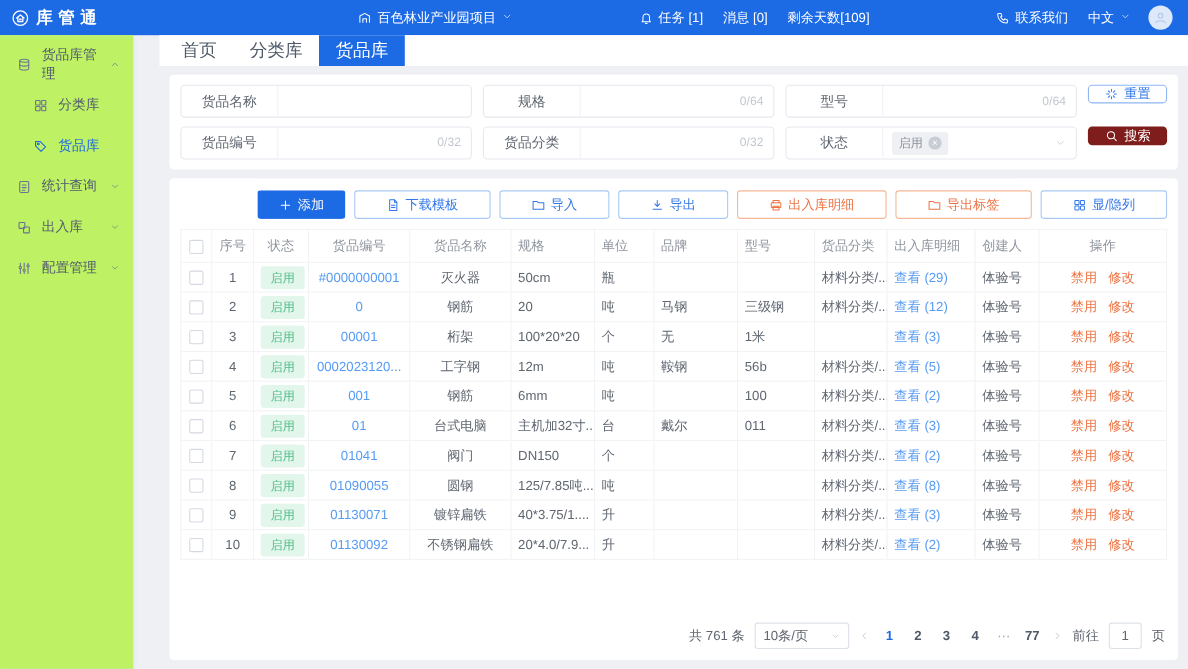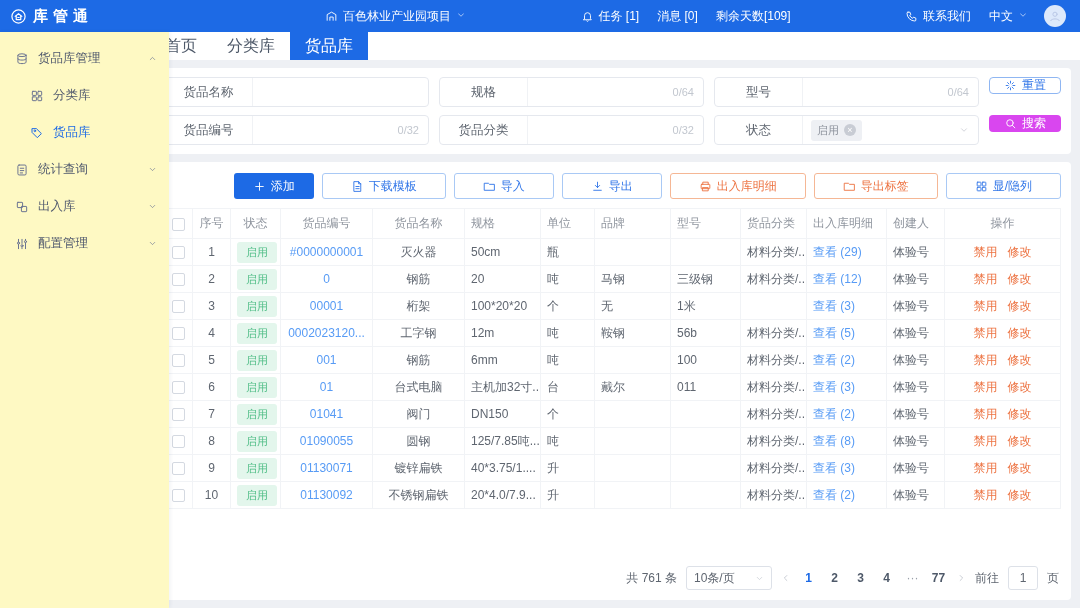--- a/index.html
+++ b/index.html
@@ -13,21 +13,21 @@
   .logo svg.ic { width:17px; height:17px; }
   .logo-text { font-size:15px; font-weight:bold; letter-spacing:5px; white-space:nowrap; }
   .top-item { display:flex; align-items:center; gap:5px; white-space:nowrap; cursor:pointer; }
   .sp1 { flex:1.6; } .sp2 { flex:1; } .sp3 { flex:1; }
   .top .gap { width:18px; }
   .avatar { width:22px; height:22px; border-radius:50%; background:rgba(255,255,255,.85); color:#b9c7e6; display:flex; align-items:center; justify-content:center; margin-left:16px; }
   .avatar svg.ic { width:14px; height:14px; }
   .chev { opacity:.85; } .chev svg.ic{ width:10px; height:10px; }
 
   
-  .side { position:absolute; left:0; top:32px; bottom:0; width:169px; background:#fef9c3; box-shadow:1px 0 4px rgba(29,53,87,.07); z-index:2; padding-top:8px; }
+  .side { position:absolute; left:0; top:32px; bottom:0; width:121px; background:#bef264; box-shadow:1px 0 4px rgba(29,53,87,.07); z-index:2; padding-top:8px; }
   .mi { height:37px; display:flex; align-items:center; gap:9px; padding:0 12px 0 15px; font-size:12.5px; color:#515a6e; cursor:pointer; }
   .mi svg.ic { width:14px; height:14px; color:#6a7391; }
   .mi .mchev { margin-left:auto; color:#c0c4cc; }
   .mi .mchev svg.ic { width:9px; height:9px; }
   .mi.sub { padding-left:30px; }
   .mi.active { color:#1d6ae5; }
   .mi.active svg.ic { color:#1d6ae5; }
 
   
   .main { position:absolute; left:145px; top:32px; right:0; bottom:0; display:flex; flex-direction:column; }
@@ -45,21 +45,21 @@
   .finput { flex:1; min-width:0; border:none; outline:none; height:100%; padding:0 8px; font-size:12px; color:#333; background:transparent; }
   .fcount { font-size:11px; color:#c2c7cf; padding-right:9px; flex:none; }
   .fchev { color:#c0c4cc; padding-right:9px; flex:none; display:flex; }
   .fchev svg.ic { width:10px; height:10px; }
   .ftagwrap { flex:1; display:flex; align-items:center; padding-left:8px; }
   .stag { background:#eef0f4; color:#8b919b; font-size:11px; border-radius:3px; padding:3px 6px; display:inline-flex; align-items:center; gap:5px; }
   .tclose { width:12px; height:12px; border-radius:50%; background:#c8ccd4; color:#fff; font-size:9px; line-height:12px; text-align:center; display:inline-block; cursor:pointer; }
   .tclose::before { content:"×"; }
   .btn { border-radius:4px; font-size:12px; display:flex; align-items:center; justify-content:center; gap:5px; cursor:pointer; height:17px; border:none; }
   .btn-reset { border:1px solid #8fb6f2; color:#3176e8; background:#fff; }
-  .btn-search { background:#d946ef; color:#fff; }
+  .btn-search { background:#7f1d1d; color:#fff; }
 
   
   .table-card { flex:1; padding:8px 10px; display:flex; flex-direction:column; overflow:hidden; }
   .toolbar { display:flex; justify-content:flex-end; gap:8px; padding:3px 0 9px; flex:none; }
   .tbtn { height:26px; padding:0 28px; border-radius:3px; font-size:12px; display:inline-flex; align-items:center; gap:5px; background:#fff; cursor:pointer; border:1px solid transparent; }
   .tbtn.primary { background:#1d6ae5; color:#fff; padding:0 18px; }
   .tbtn.blue { border-color:#a9c9f5; color:#3176e8; }
   .tbtn.orange { border-color:#f5b795; color:#ed7342; }
   table { width:100%; border-collapse:collapse; table-layout:fixed; flex:none; }
   th,td { border:1px solid #f1f3f6; font-size:12px; padding:0 6px; white-space:nowrap; overflow:hidden; text-overflow:clip; }

